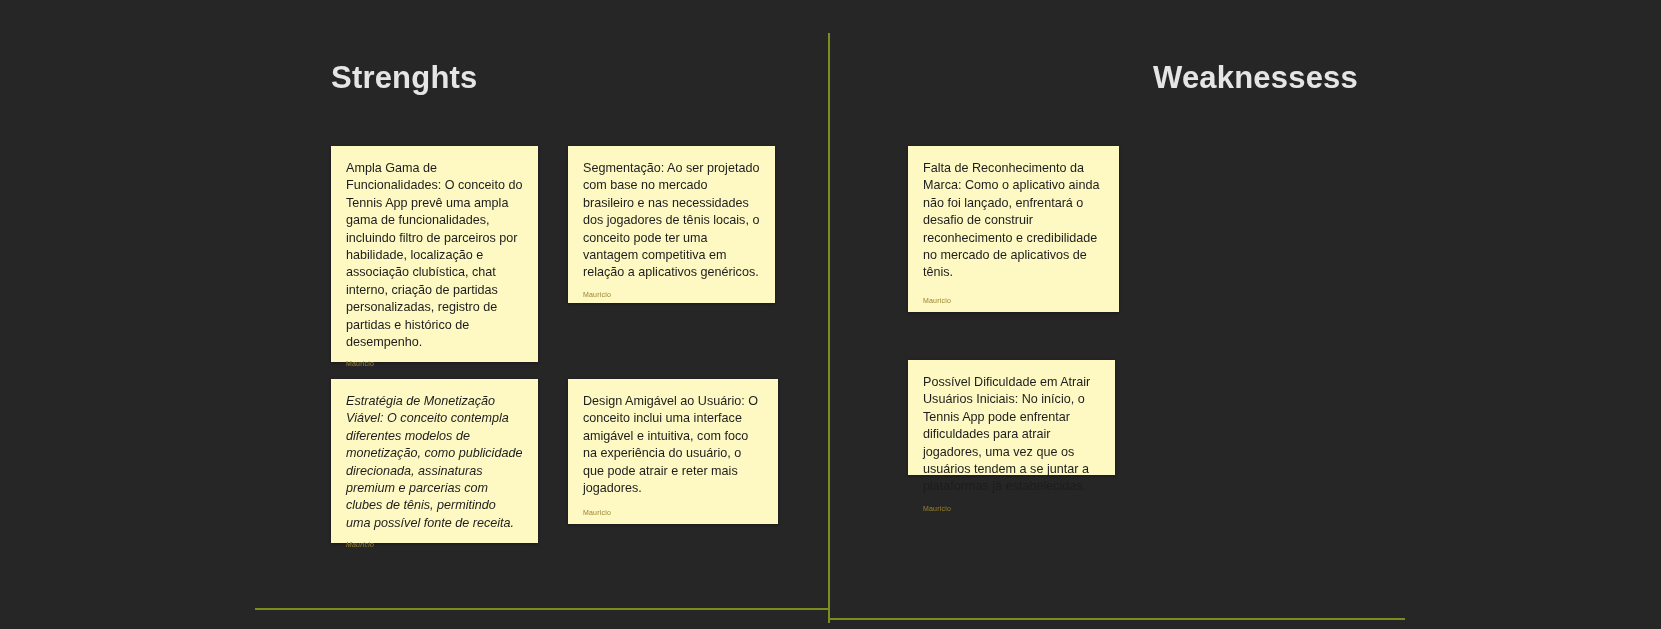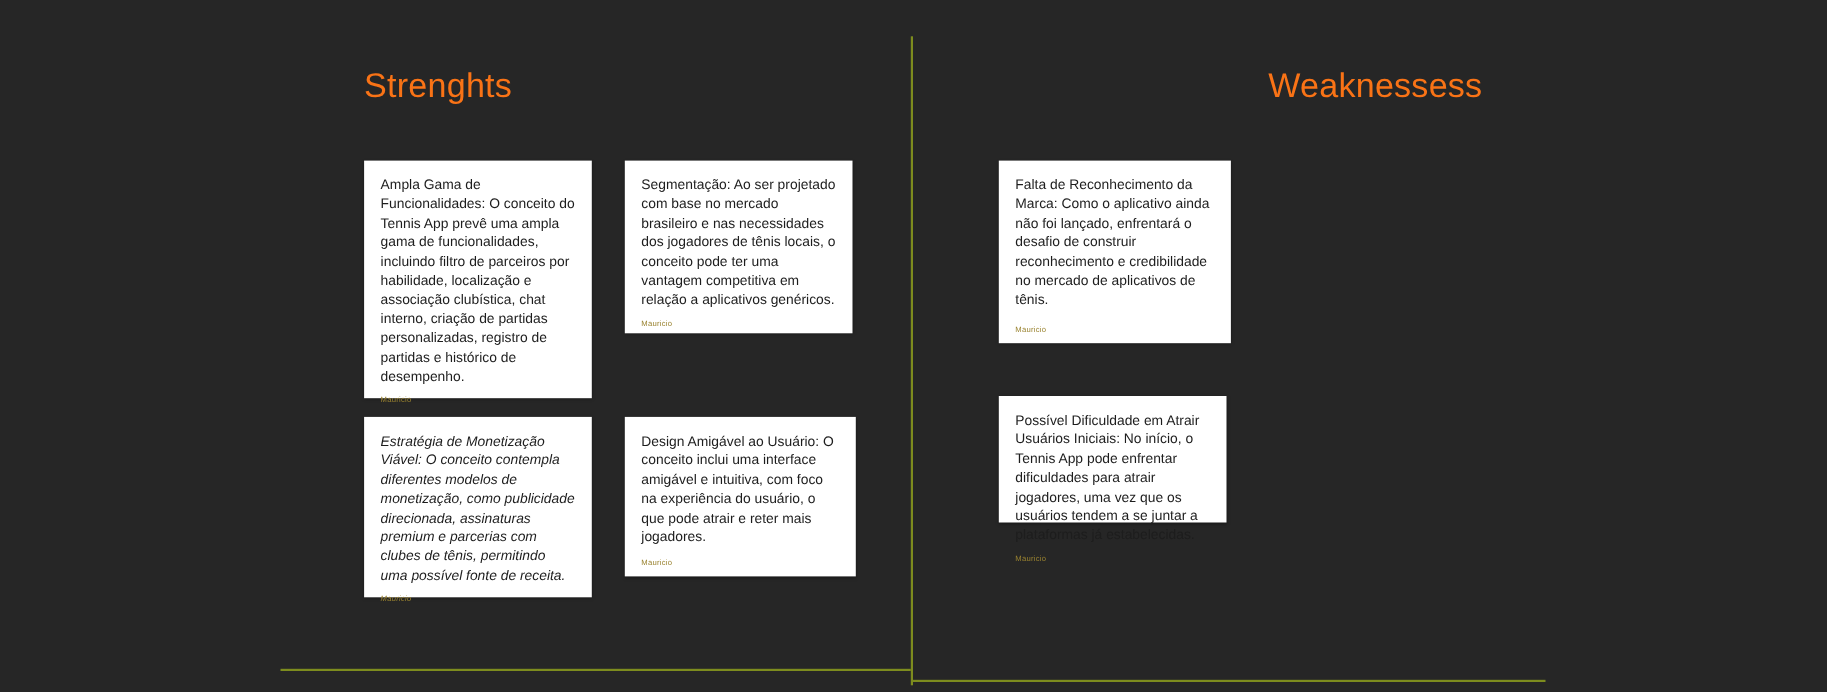--- a/index.html
+++ b/index.html
@@ -35,33 +35,33 @@
     left: 830px;
     top: 618px;
     width: 575px;
     height: 2px;
     background: #7d8c1e;
   }
 
   
   .quadrant-title {
     position: absolute;
-    color: #f97316;
+    color: #e5e5e5;
     font-size: 31px;
-    font-weight: normal;
+    font-weight: bold;
     letter-spacing: 0.2px;
     white-space: nowrap;
   }
   #title-strengths { left: 331px; top: 60px; }
   #title-weaknesses { left: 1153px; top: 60px; }
 
   
   .note {
     position: absolute;
-    background: #ffffff;
+    background: #fef9c3;
     color: #1d1d1d;
     padding: 14px 15px 8px 15px;
     display: flex;
     flex-direction: column;
     box-shadow: 0 1px 3px rgba(0,0,0,0.35);
   }
   .note-body {
     font-size: 12.6px;
     line-height: 17.4px;
     flex: 1 1 auto;

